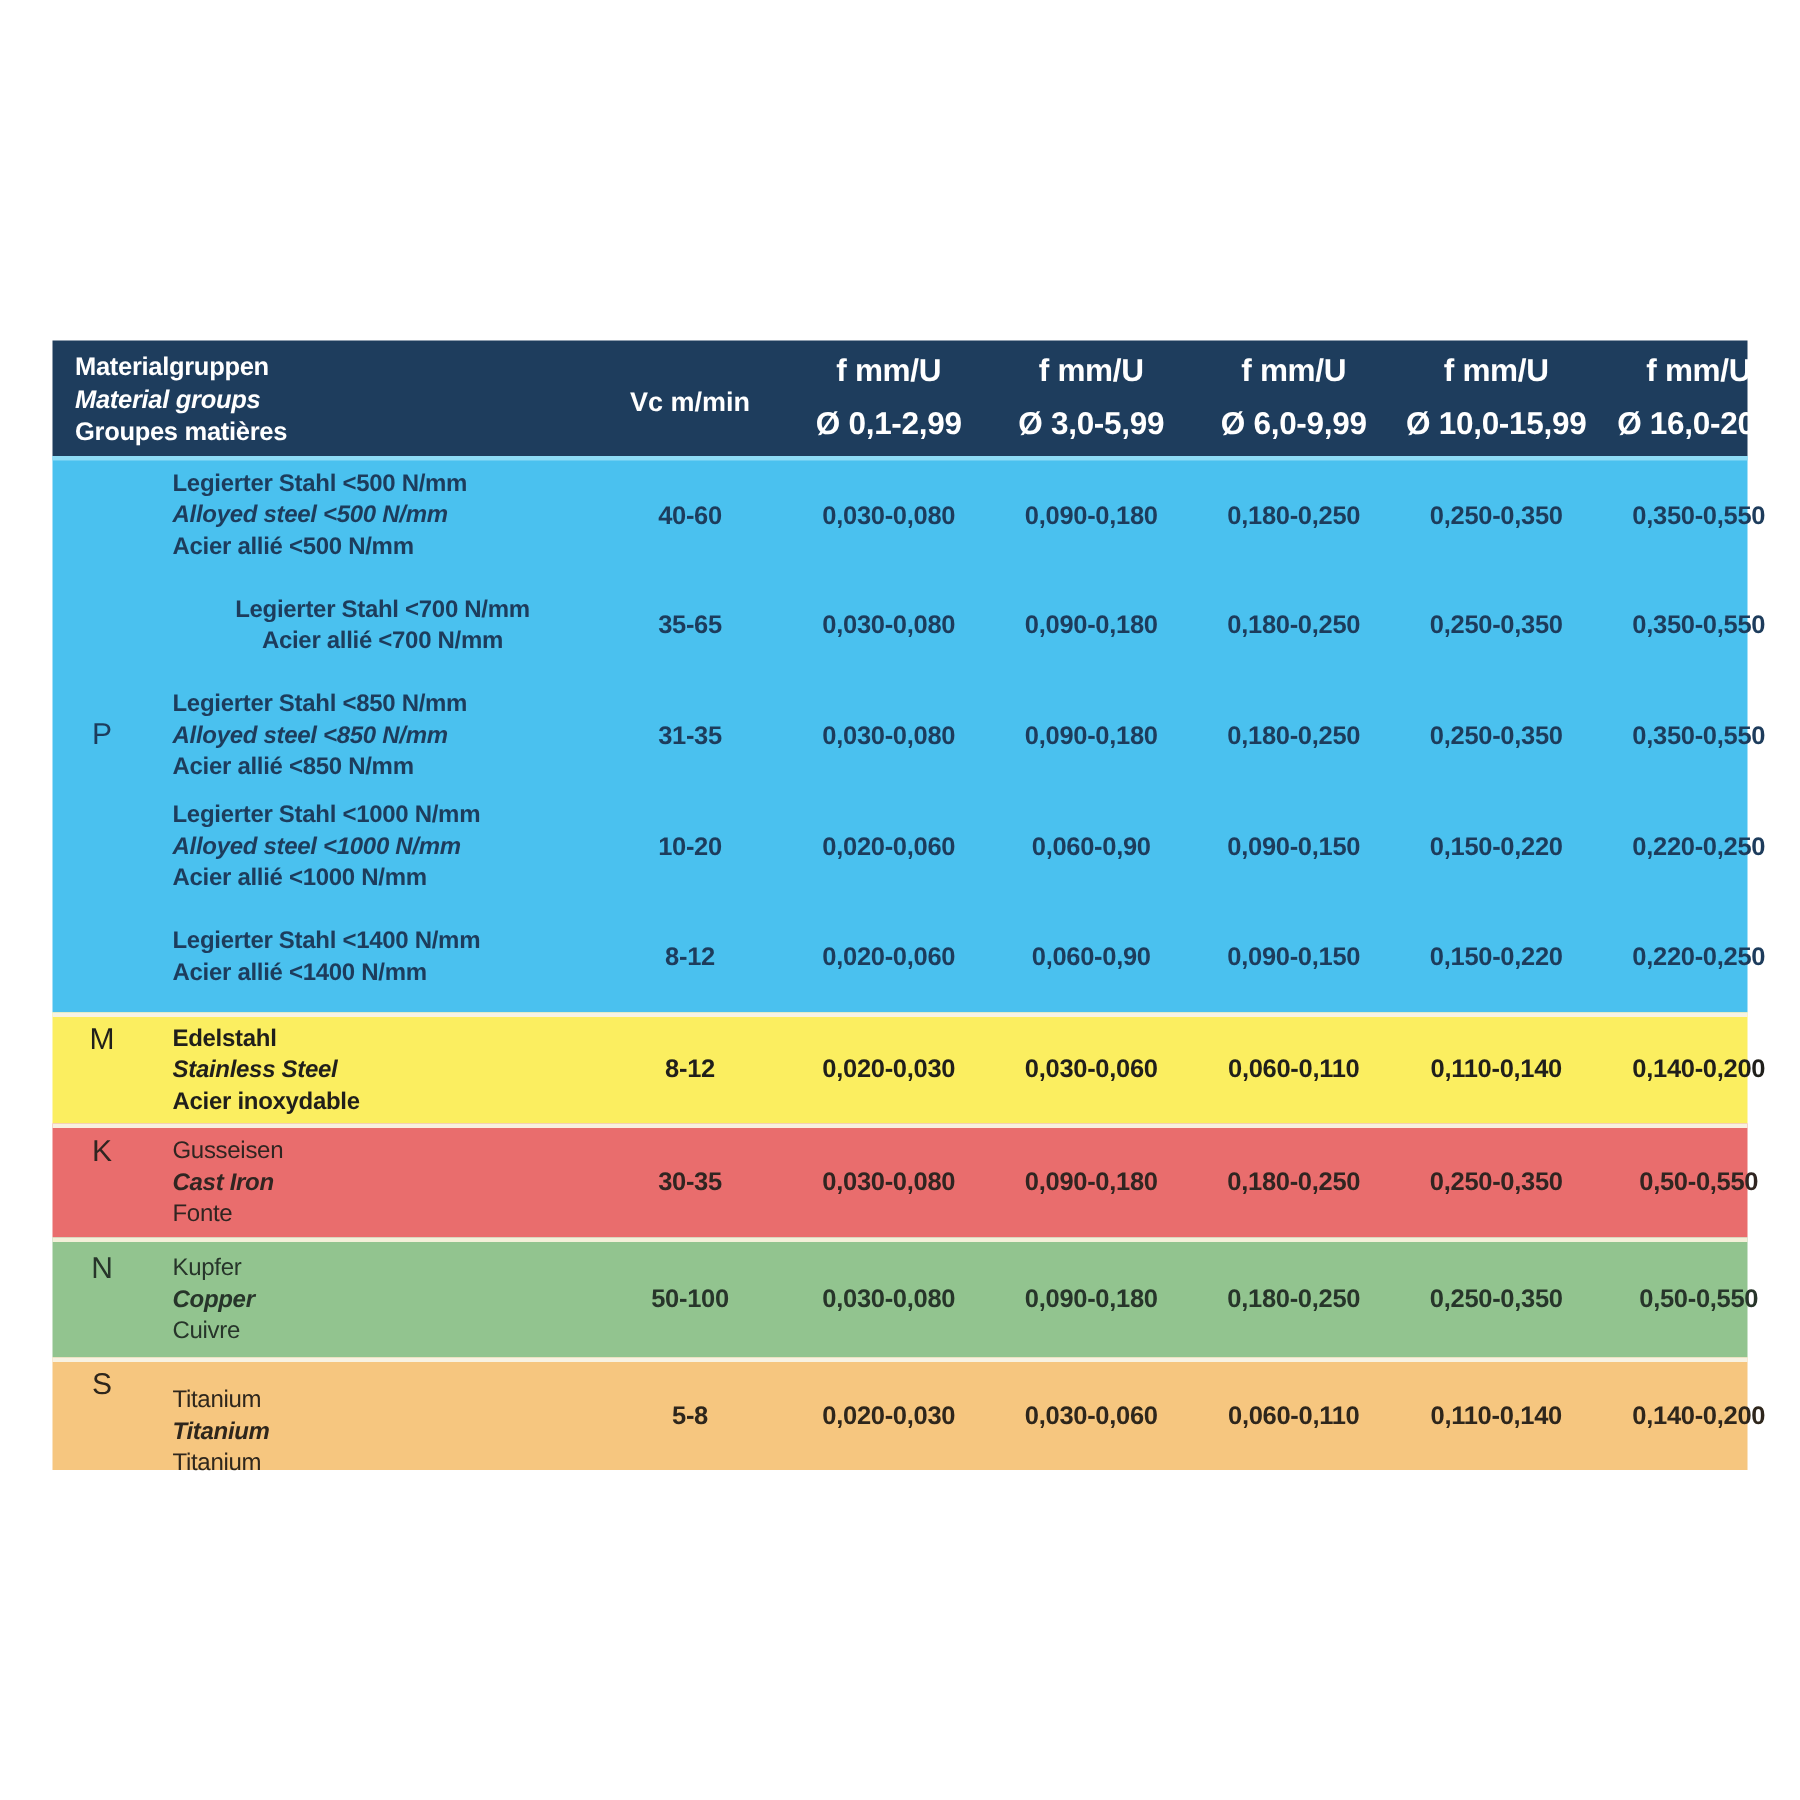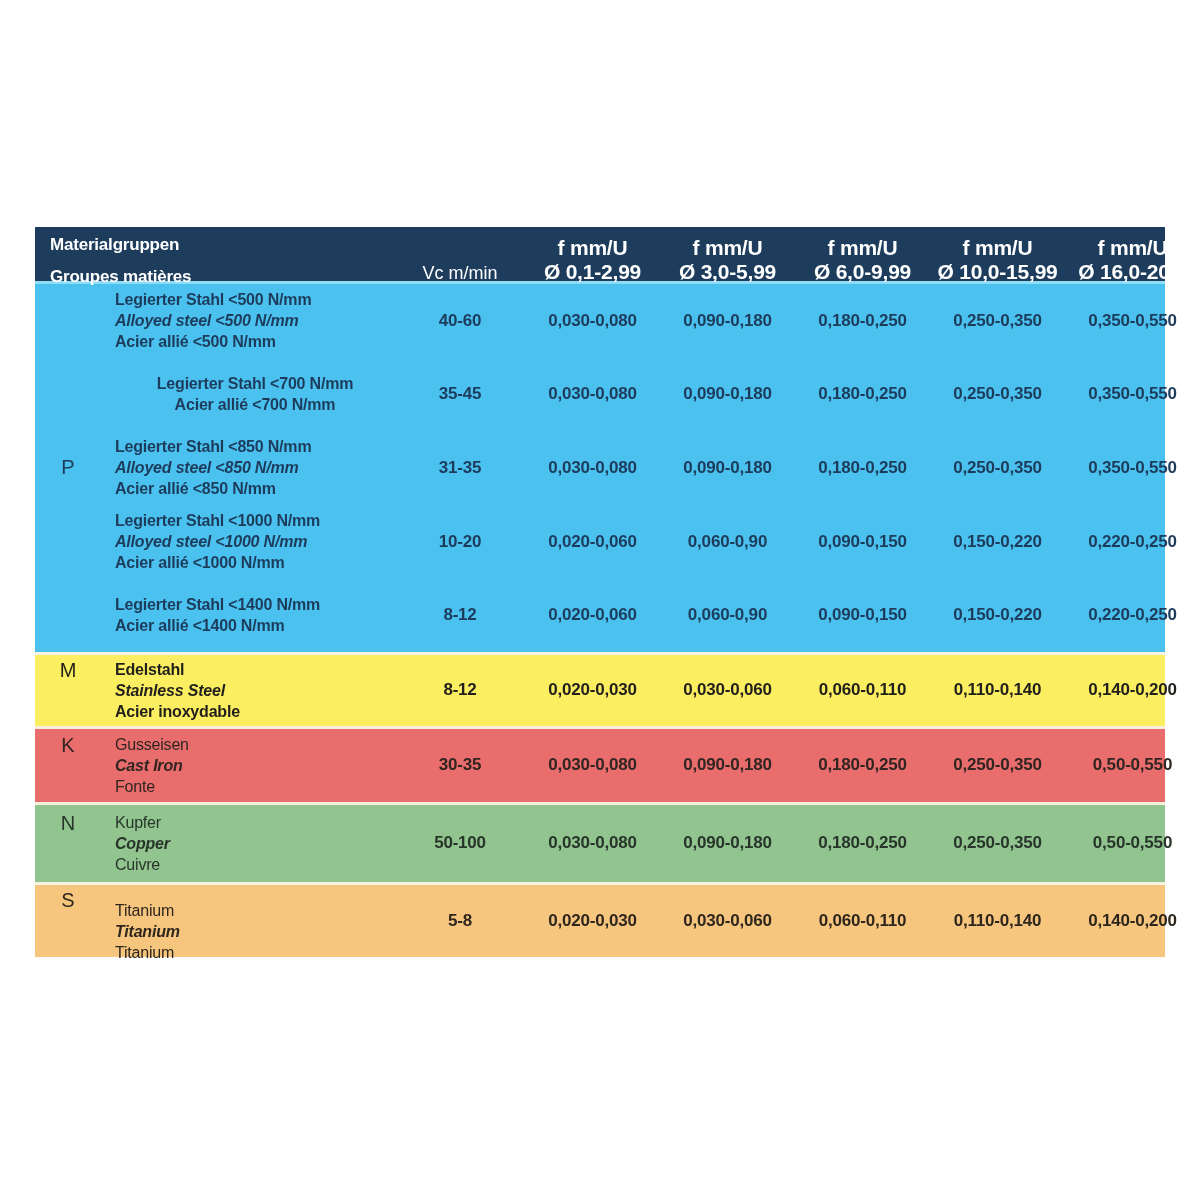--- a/index.html
+++ b/index.html
@@ -8,32 +8,32 @@
     font-family:"Liberation Sans", sans-serif;
     -webkit-font-smoothing:antialiased;
   }
   .table{
     position:absolute;left:35px;top:227px;width:1130px;
   }
   
   .hdr{
     display:grid;
     grid-template-columns:80px 280px 130px repeat(5,135px);
-    background:#1e3d5d;color:#ffffff;height:54px;
+    background:#1e3d5d;color:#ffffff;height:77px;
   }
   .hdr-mat{
     grid-column:1 / 3;
     display:flex;flex-direction:column;justify-content:space-between;
     padding:8px 0 7px 15px;
     font-size:17px;font-weight:bold;line-height:19px;letter-spacing:-0.2px;
   }
   .hdr-mat .it{font-style:italic;}
   .hdr-vc{
     display:flex;align-items:flex-end;justify-content:center;
-    padding-bottom:9px;font-size:18px;font-weight:normal;
+    padding-bottom:25px;font-size:18px;font-weight:bold;
   }
   .hdr-f{
     display:flex;flex-direction:column;justify-content:space-between;
     text-align:center;padding:9px 0 9px 0;
     font-size:21px;font-weight:bold;letter-spacing:-0.2px;
   }
   
   .section{
     display:grid;
     grid-template-columns:80px 280px 130px repeat(5,135px);
@@ -60,20 +60,21 @@
     font-size:17px;font-weight:bold;letter-spacing:-0.2px;
   }
 </style>
 </head>
 <body>
 
 <div class="table">
   <div class="hdr">
     <div class="hdr-mat">
       <span>Materialgruppen</span>
+      <span class="it">Material groups</span>
       <span>Groupes matières</span>
     </div>
     <div class="hdr-vc">Vc m/min</div>
     <div class="hdr-f">
       <span>f mm/U</span>
       <span>Ø 0,1-2,99</span>
     </div>
     <div class="hdr-f">
       <span>f mm/U</span>
       <span>Ø 3,0-5,99</span>
@@ -104,21 +105,21 @@
         <div class="vc" style="grid-area: 1 / 3;">40-60</div>
         <div class="feed" style="grid-area: 1 / 4;">0,030-0,080</div>
         <div class="feed" style="grid-area: 1 / 5;">0,090-0,180</div>
         <div class="feed" style="grid-area: 1 / 6;">0,180-0,250</div>
         <div class="feed" style="grid-area: 1 / 7;">0,250-0,350</div>
         <div class="feed" style="grid-area: 1 / 8;">0,350-0,550</div>
         <div class="names" style="grid-row: 2; align-items: center;">
           <span class="n1">Legierter Stahl &lt;700 N/mm</span>
           <span class="n3">Acier allié &lt;700 N/mm</span>
         </div>
-        <div class="vc" style="grid-area: 2 / 3;">35-45</div>
+        <div class="vc" style="grid-area: 2 / 3;">35-65</div>
         <div class="feed" style="grid-area: 2 / 4;">0,030-0,080</div>
         <div class="feed" style="grid-area: 2 / 5;">0,090-0,180</div>
         <div class="feed" style="grid-area: 2 / 6;">0,180-0,250</div>
         <div class="feed" style="grid-area: 2 / 7;">0,250-0,350</div>
         <div class="feed" style="grid-area: 2 / 8;">0,350-0,550</div>
         <div class="names" style="grid-row: 3;">
           <span class="n1">Legierter Stahl &lt;850 N/mm</span>
           <span class="n2">Alloyed steel &lt;850 N/mm</span>
           <span class="n3">Acier allié &lt;850 N/mm</span>
         </div>

